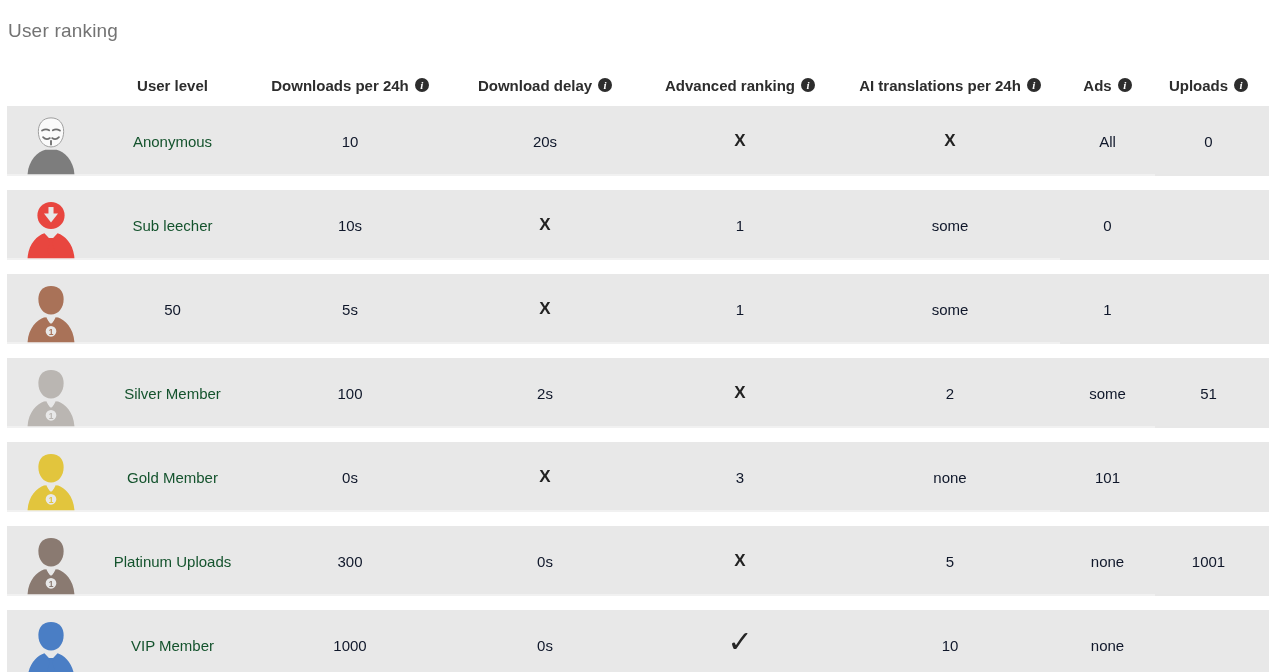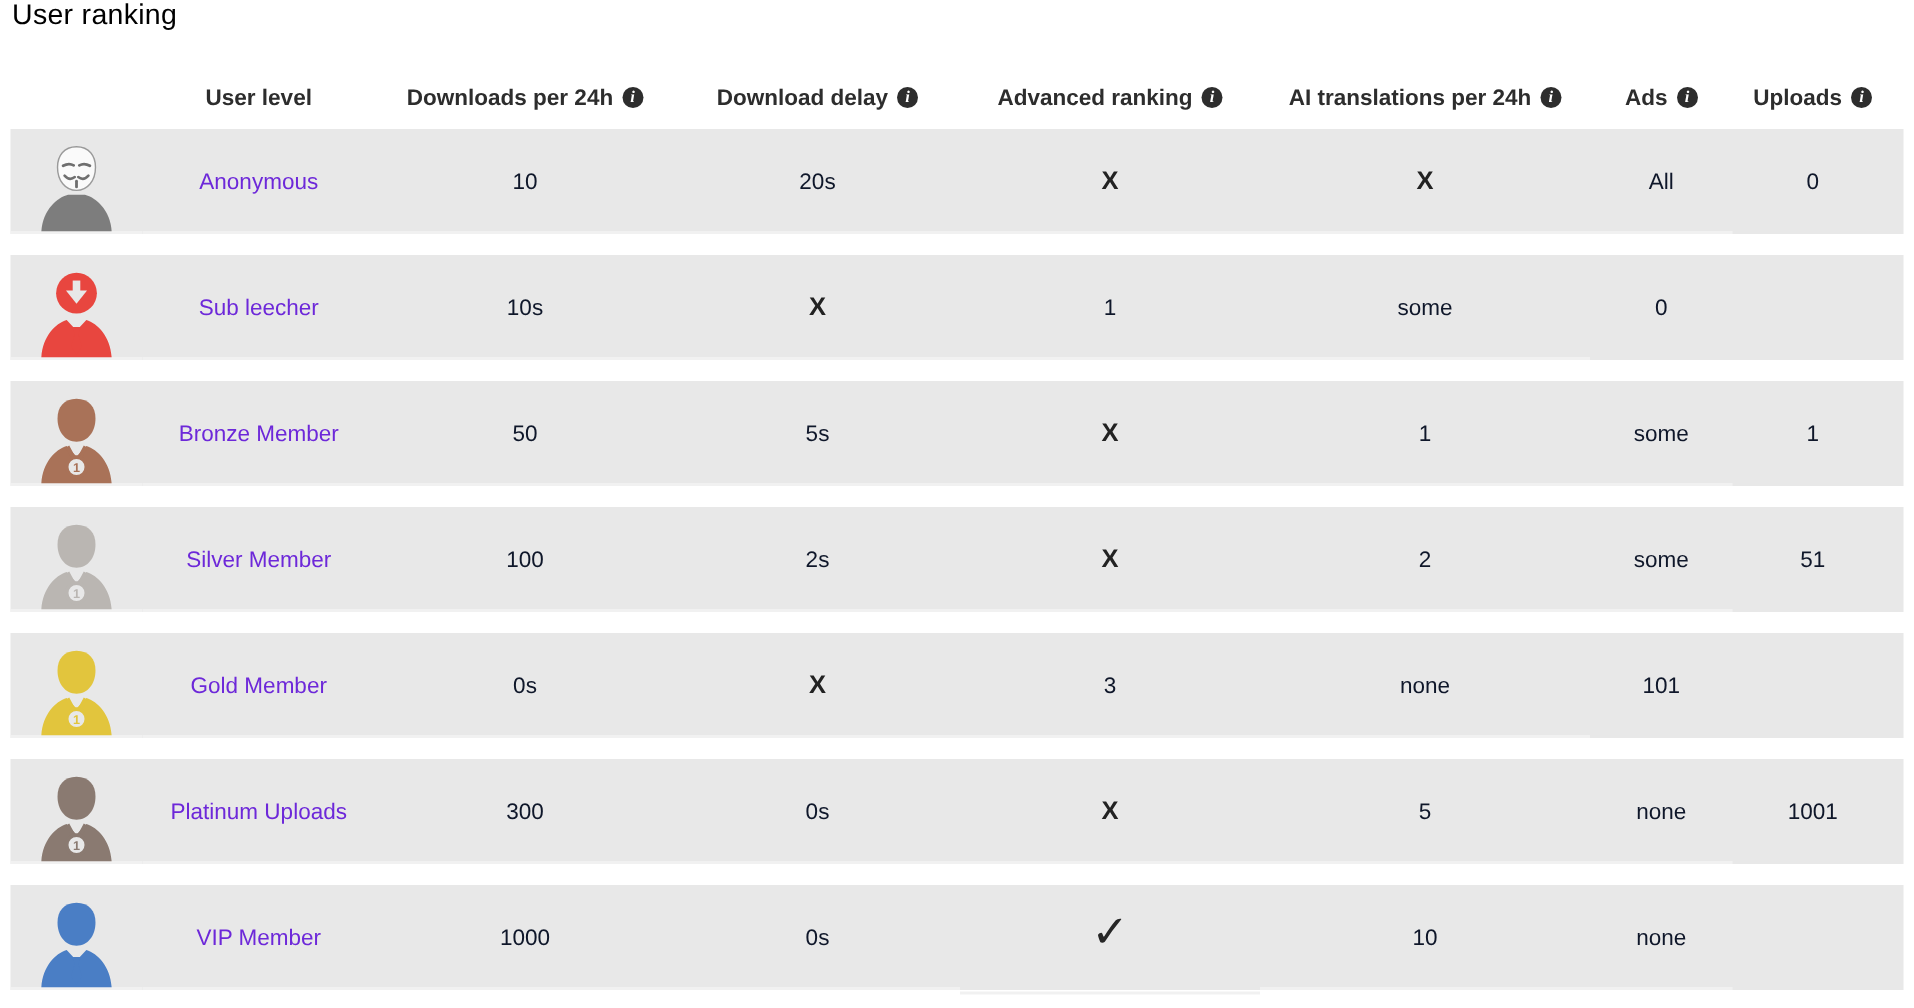--- a/index.html
+++ b/index.html
@@ -2,22 +2,22 @@
 <html><head>
 <meta charset="utf-8">
 <style>
   html,body{margin:0;padding:0;background:#ffffff;}
   body{
     width:1276px;height:672px;overflow:hidden;
     font-family:"Liberation Sans","DejaVu Sans",sans-serif;
     -webkit-font-smoothing:antialiased;
   }
   .page-title{
-    font-size:19px;font-weight:500;color:#000000;
-    margin:0 0 0 8px;letter-spacing:.2px;
+    font-size:19px;font-weight:500;color:#737373;
+    margin:20px 0 0 8px;letter-spacing:.2px;
   }
   .ranking-table{margin:30px 7px 0 7px;}
   .grid-row{
     display:grid;
     grid-template-columns:88px 155px 200px 190px 200px 220px 95px 107px;
     align-items:center;
   }
   .header-row{height:26px;margin-bottom:8px;}
   .header-cell{
     display:flex;justify-content:center;align-items:center;gap:6px;
@@ -36,21 +36,21 @@
   }
   .data-row > .cell:not(:last-child){box-shadow:inset 0 -2px 0 #f1f1f1;height:100%;}
   .cell{
     display:flex;align-items:center;justify-content:center;
     font-size:15px;color:#0f172a;white-space:nowrap;
   }
   .icon-cell{justify-content:center;align-items:flex-end;}
   .icon-cell svg{display:block;margin-bottom:0;}
   .cell.cross{font-weight:bold;font-size:17px;color:#222222;letter-spacing:0;}
   .cell.check{font-weight:bold;font-size:30px;color:#262626;line-height:1;padding-bottom:6px;}
-  .level-cell{color:#6d28d9;}
+  .level-cell{color:#14532d;}
 </style>
 </head>
 <body>
 
 <h1 class="page-title">User ranking</h1>
 
 <div class="ranking-table">
   <div class="grid-row header-row">
     <div class="header-cell"></div>
 
@@ -123,21 +123,20 @@
     <div class="grid-row data-row">
       <div class="cell icon-cell">
         <svg width="60" height="60" viewBox="0 0 64 64" xmlns="http://www.w3.org/2000/svg">
           <path d="M7 62 C8 47 17 38 25 35.5 L32 43 L39 35.5 C47 38 56 47 57 62 Z" fill="#a97258"></path>
           <path d="M25.5 36 L31 46 M38.5 36 L33 46" stroke="#a97258" stroke-width="3" fill="none"></path>
           <circle cx="32" cy="50.5" r="7" fill="#e8e8e8" stroke="#a97258" stroke-width="2.6"></circle>
           <text x="32" y="54" text-anchor="middle" font-size="9" font-weight="bold" fill="#a97258" font-family="Liberation Sans, sans-serif">1</text>
           <path d="M32 2 C41 2 45.5 8 45.5 16 C45.5 25.5 40 32.5 32 32.5 C24 32.5 18.5 25.5 18.5 16 C18.5 8 23 2 32 2 Z" fill="#a97258"></path>
         </svg>
       </div>
-      <div class="cell level-cell">Bronze Member</div>
       <div class="cell">50</div>
       <div class="cell">5s</div>
       <div class="cell cross">X</div>
       <div class="cell">1</div>
       <div class="cell">some</div>
       <div class="cell">1</div>
     </div>
     <div class="grid-row data-row">
       <div class="cell icon-cell">
         <svg width="60" height="60" viewBox="0 0 64 64" xmlns="http://www.w3.org/2000/svg">

